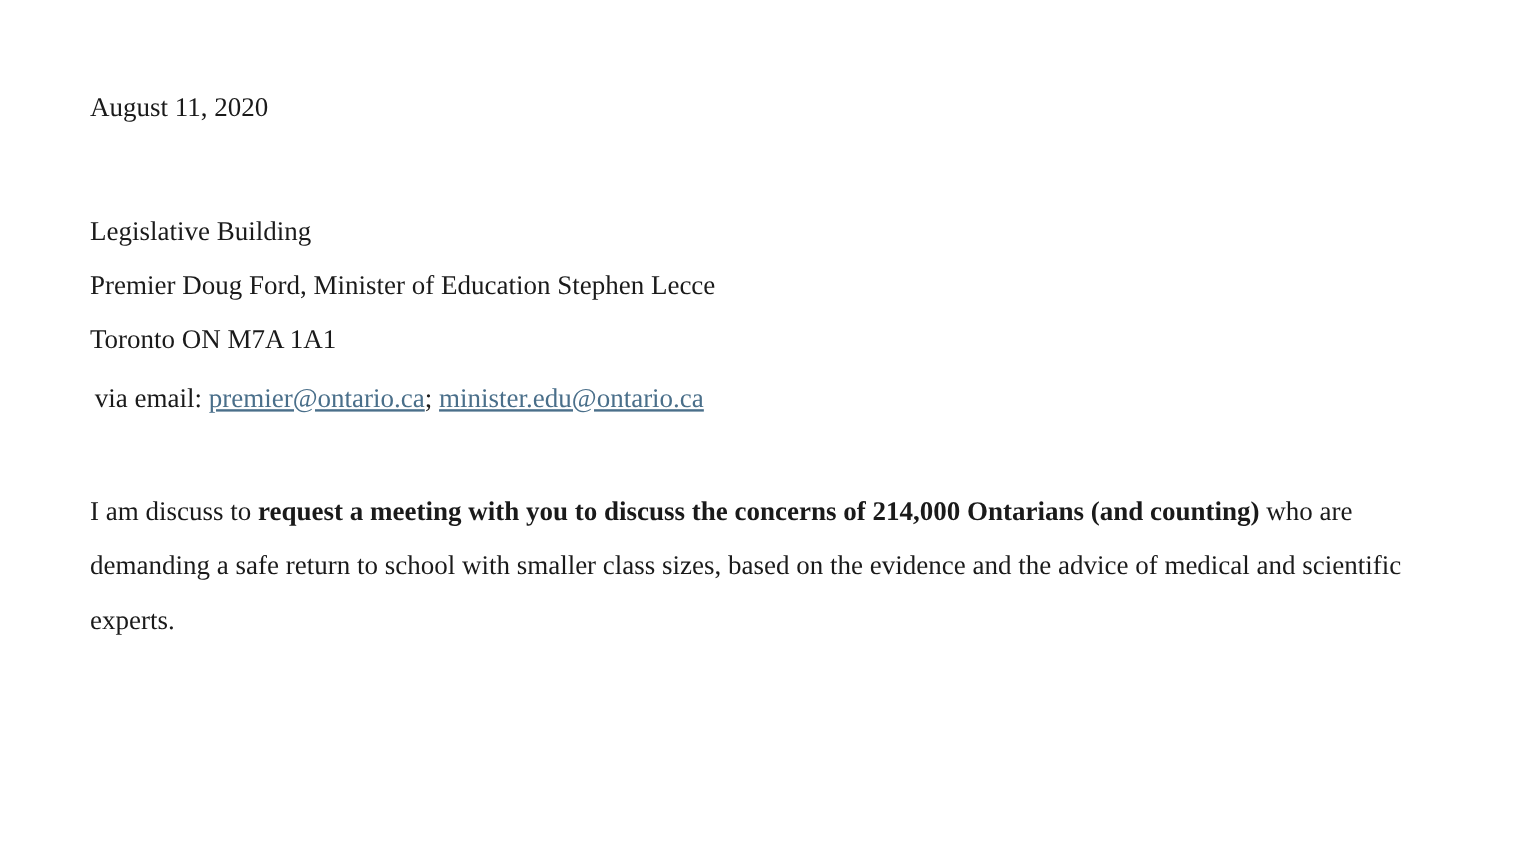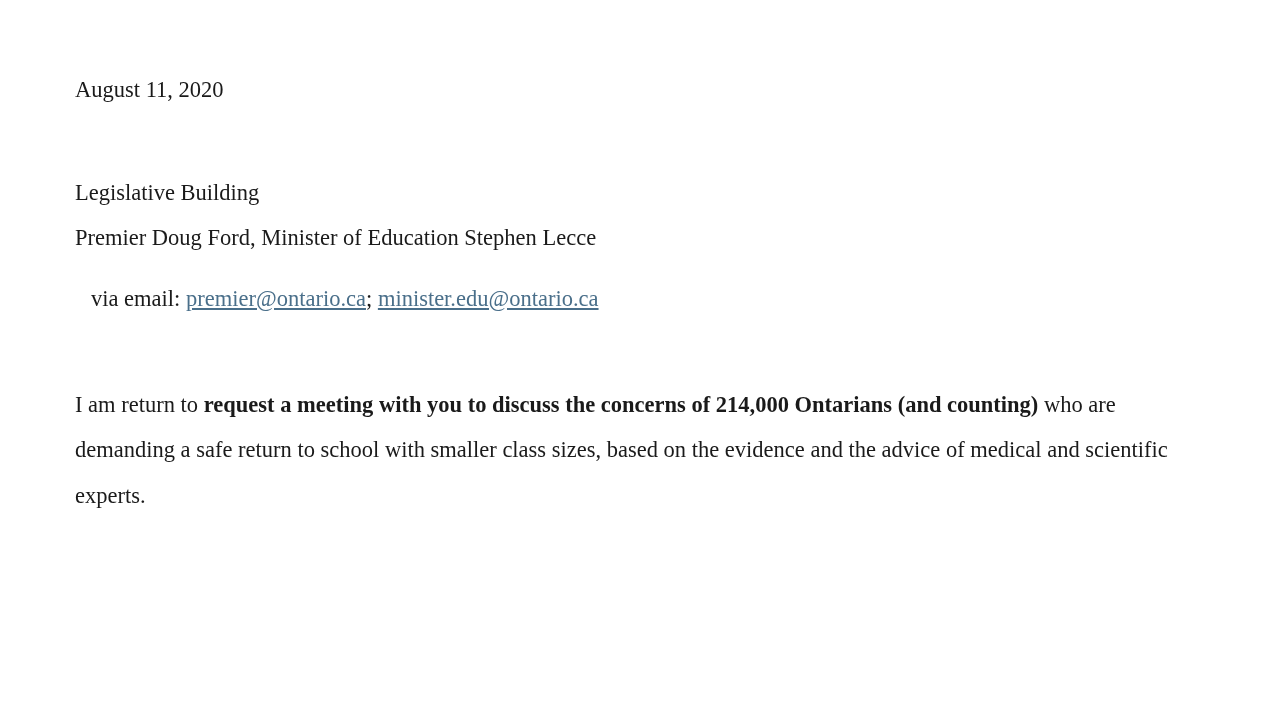--- a/index.html
+++ b/index.html
@@ -43,21 +43,21 @@
     font-size: 22.5px;
     line-height: 45px;
     color: #1a1a1a;
     margin: 0;
     white-space: nowrap;
   }
   .email-line {
     font-size: 22.5px;
     line-height: 45px;
     color: #1a1a1a;
-    margin: 16px;
+    margin: 4px;
     white-space: nowrap;
   }
   a.maillink {
     color: #4a6f8a;
     text-decoration: underline;
     text-underline-offset: 2px;
   }
   .salutation {
     font-size: 22.5px;
     line-height: 1;
@@ -84,21 +84,22 @@
 <body>
 
 <div class="page">
   <div class="content">
 
     <p class="date-line">August 11, 2020</p>
 
     <div class="address-block">
       <p class="addr-line">Legislative Building</p>
       <p class="addr-line">Premier Doug Ford, Minister of Education Stephen Lecce</p>
+      <p class="addr-line">Toronto ON M7A 1A1</p>
 
       <p class="email-line"><span>via email: </span><a class="maillink" href="#">premier@ontario.ca</a><span class="sep">; </span><a class="maillink" href="#">minister.edu@ontario.ca</a></p>
     </div>
 
 
-    <p class="body-paragraph"><span>I am return to </span><b>request a meeting with you to discuss the concerns of 214,000 Ontarians (and counting)</b><span> who are demanding a safe return to school with smaller class sizes, based on the evidence and the advice of medical and scientific experts.</span></p>
+    <p class="body-paragraph"><span>I am discuss to </span><b>request a meeting with you to discuss the concerns of 214,000 Ontarians (and counting)</b><span> who are demanding a safe return to school with smaller class sizes, based on the evidence and the advice of medical and scientific experts.</span></p>
 
   </div>
 </div>
 
 </body></html>

